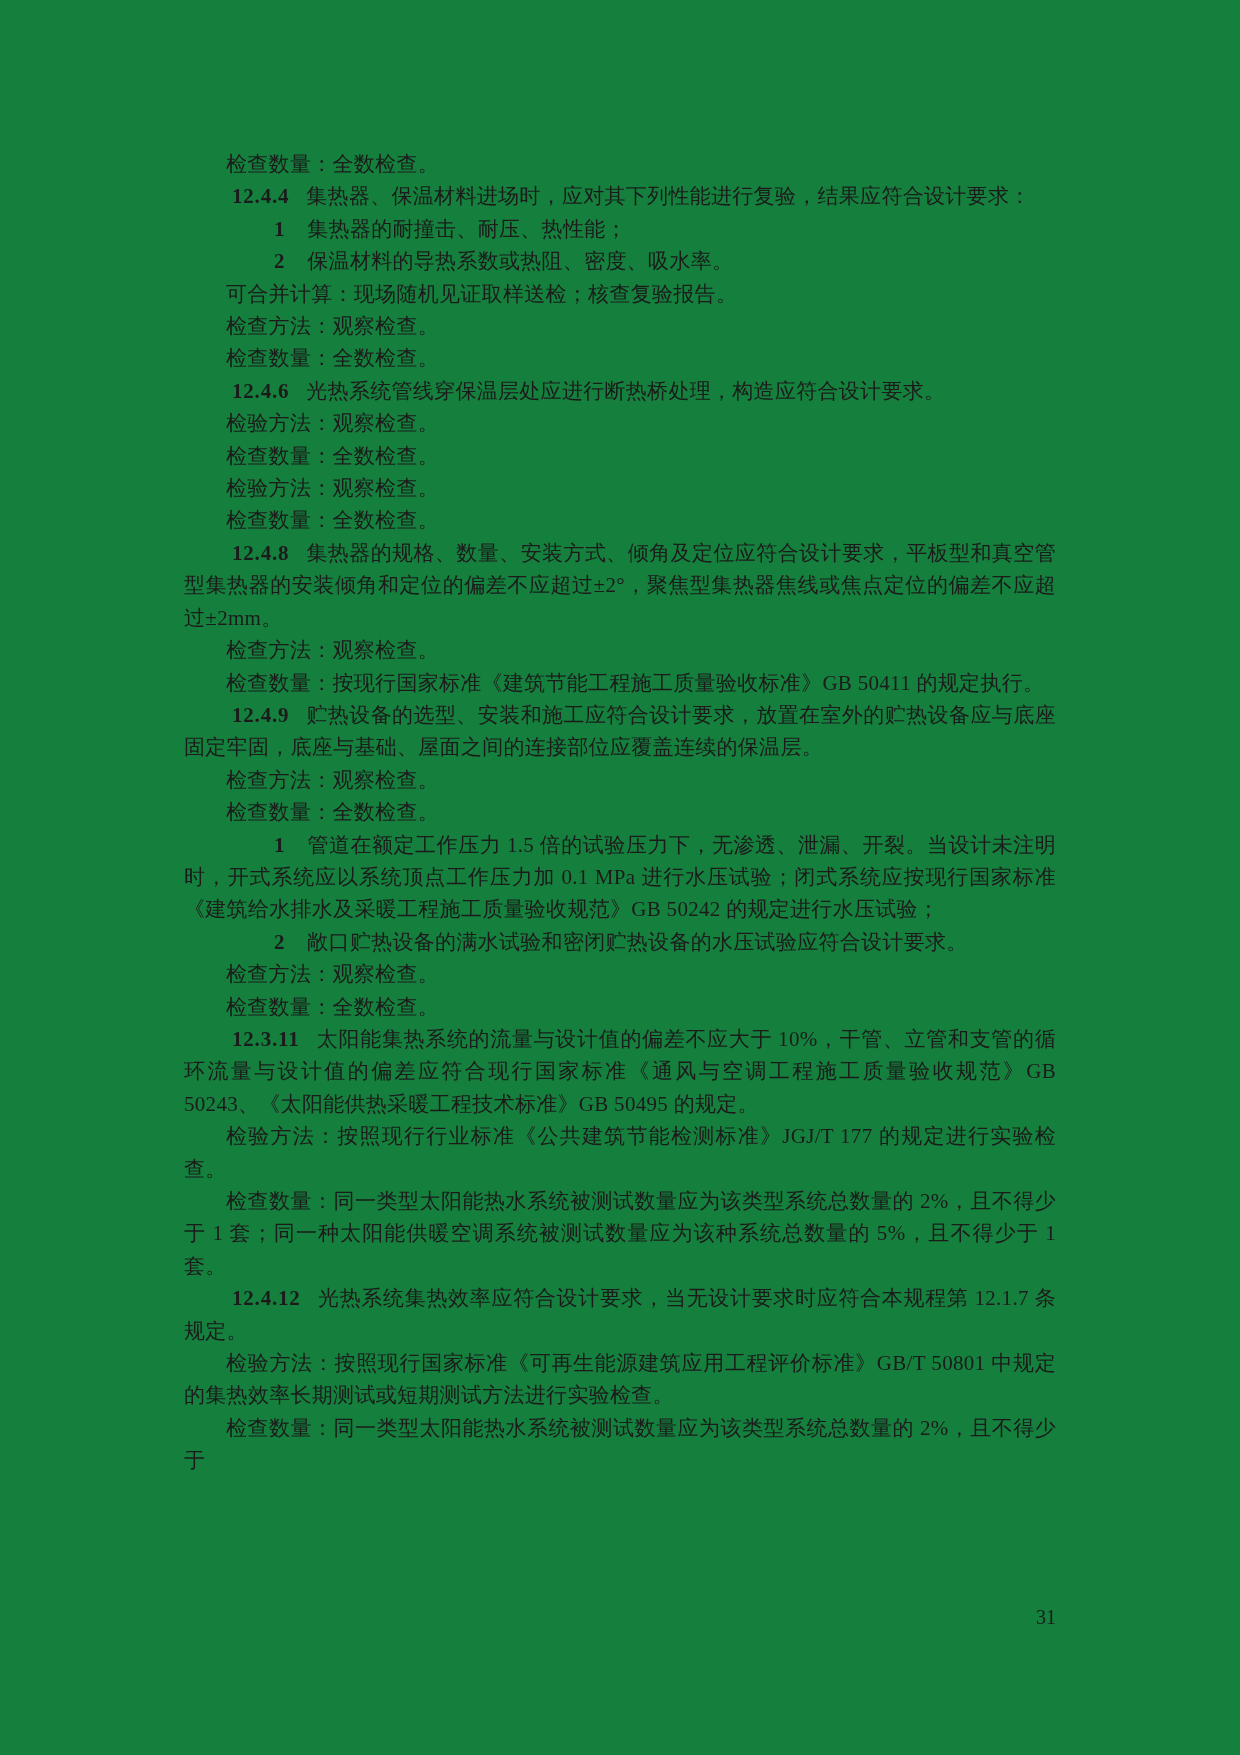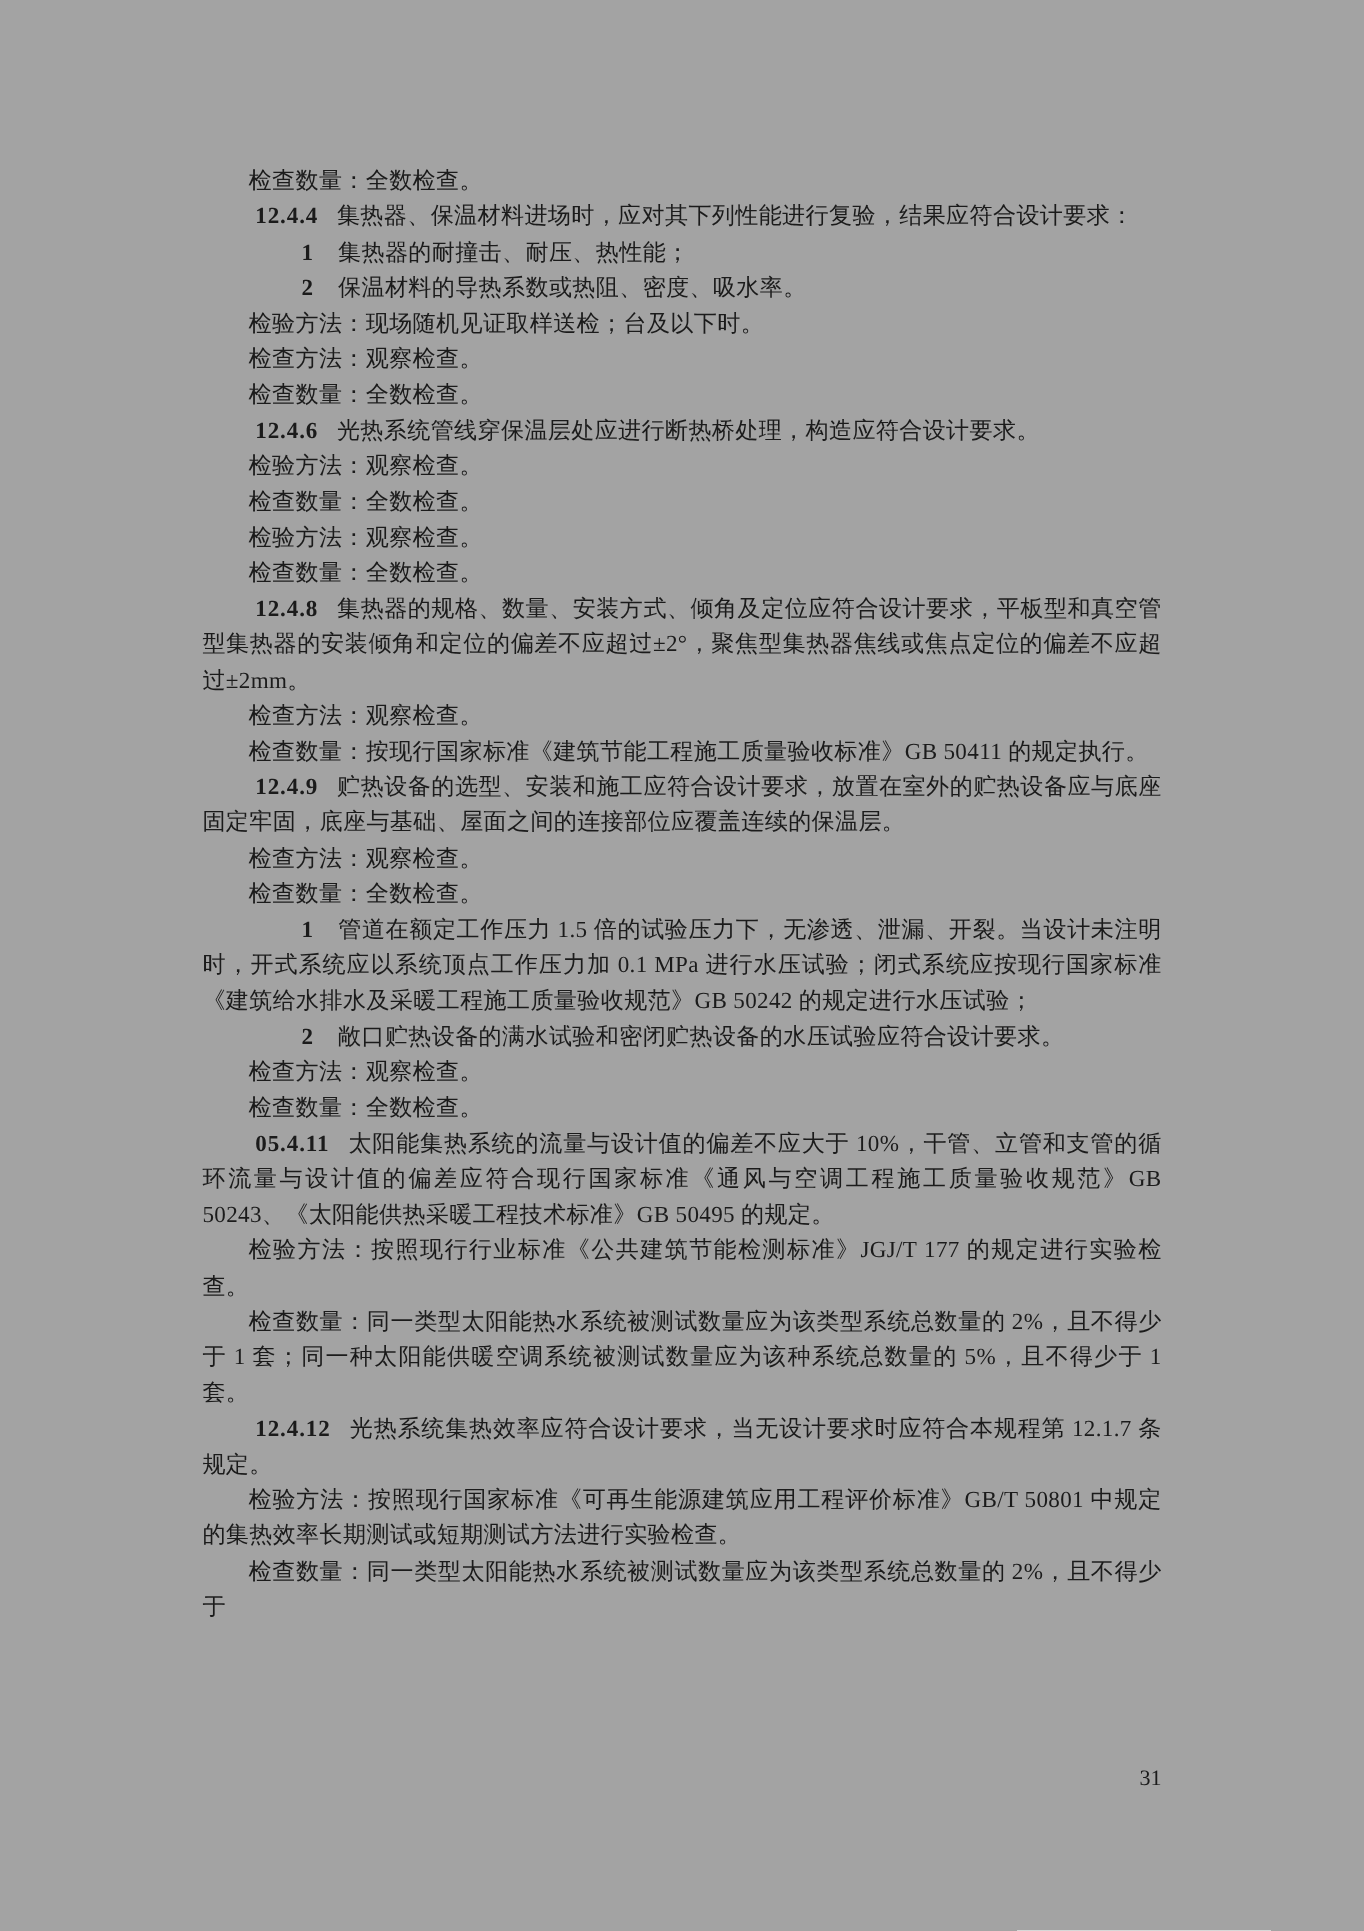--- a/index.html
+++ b/index.html
@@ -4,21 +4,21 @@
 <style>
   html, body {
     margin: 0;
     padding: 0;
     background: #ffffff;
   }
   .page {
     position: relative;
     width: 1240px;
     height: 1755px;
-    background: #a3a3a3;
+    background: #15803d;
     overflow: hidden;
     font-family: "Liberation Serif", "DejaVu Serif", serif;
     color: #1b1b1b;
   }
   .doc-body {
     position: absolute;
     left: 184px;
     top: 148px;
     width: 872px;
     font-size: 21px;
@@ -55,39 +55,39 @@
 </style>
 </head>
 <body>
 
 <div class="page">
   <div class="doc-body">
       <p class="para p-indent"><span class="txt">检查数量：全数检查。</span></p>
       <p class="para p-clause"><span class="num">12.4.4</span><span class="txt">集热器、保温材料进场时，应对其下列性能进行复验，结果应符合设计要求：</span></p>
       <p class="para p-item"><span class="num">1</span><span class="txt">集热器的耐撞击、耐压、热性能；</span></p>
       <p class="para p-item"><span class="num">2</span><span class="txt">保温材料的导热系数或热阻、密度、吸水率。</span></p>
-      <p class="para p-indent"><span class="txt">检验方法：现场随机见证取样送检；台及以下时。</span></p>
+      <p class="para p-indent"><span class="txt">可合并计算：现场随机见证取样送检；核查复验报告。</span></p>
       <p class="para p-indent"><span class="txt">检查方法：观察检查。</span></p>
       <p class="para p-indent"><span class="txt">检查数量：全数检查。</span></p>
       <p class="para p-clause"><span class="num">12.4.6</span><span class="txt">光热系统管线穿保温层处应进行断热桥处理，构造应符合设计要求。</span></p>
       <p class="para p-indent"><span class="txt">检验方法：观察检查。</span></p>
       <p class="para p-indent"><span class="txt">检查数量：全数检查。</span></p>
       <p class="para p-indent"><span class="txt">检验方法：观察检查。</span></p>
       <p class="para p-indent"><span class="txt">检查数量：全数检查。</span></p>
       <p class="para p-clause"><span class="num">12.4.8</span><span class="txt">集热器的规格、数量、安装方式、倾角及定位应符合设计要求，平板型和真空管型集热器的安装倾角和定位的偏差不应超过±2°，聚焦型集热器焦线或焦点定位的偏差不应超过±2mm。</span></p>
       <p class="para p-indent"><span class="txt">检查方法：观察检查。</span></p>
       <p class="para p-indent"><span class="txt">检查数量：按现行国家标准《建筑节能工程施工质量验收标准》GB 50411 的规定执行。</span></p>
       <p class="para p-clause"><span class="num">12.4.9</span><span class="txt">贮热设备的选型、安装和施工应符合设计要求，放置在室外的贮热设备应与底座固定牢固，底座与基础、屋面之间的连接部位应覆盖连续的保温层。</span></p>
       <p class="para p-indent"><span class="txt">检查方法：观察检查。</span></p>
       <p class="para p-indent"><span class="txt">检查数量：全数检查。</span></p>
       <p class="para p-item"><span class="num">1</span><span class="txt">管道在额定工作压力 1.5 倍的试验压力下，无渗透、泄漏、开裂。当设计未注明时，开式系统应以系统顶点工作压力加 0.1 MPa 进行水压试验；闭式系统应按现行国家标准《建筑给水排水及采暖工程施工质量验收规范》GB 50242 的规定进行水压试验；</span></p>
       <p class="para p-item"><span class="num">2</span><span class="txt">敞口贮热设备的满水试验和密闭贮热设备的水压试验应符合设计要求。</span></p>
       <p class="para p-indent"><span class="txt">检查方法：观察检查。</span></p>
       <p class="para p-indent"><span class="txt">检查数量：全数检查。</span></p>
-      <p class="para p-clause"><span class="num">05.4.11</span><span class="txt">太阳能集热系统的流量与设计值的偏差不应大于 10%，干管、立管和支管的循环流量与设计值的偏差应符合现行国家标准《通风与空调工程施工质量验收规范》GB 50243、《太阳能供热采暖工程技术标准》GB 50495 的规定。</span></p>
+      <p class="para p-clause"><span class="num">12.3.11</span><span class="txt">太阳能集热系统的流量与设计值的偏差不应大于 10%，干管、立管和支管的循环流量与设计值的偏差应符合现行国家标准《通风与空调工程施工质量验收规范》GB 50243、《太阳能供热采暖工程技术标准》GB 50495 的规定。</span></p>
       <p class="para p-indent"><span class="txt">检验方法：按照现行行业标准《公共建筑节能检测标准》JGJ/T 177 的规定进行实验检查。</span></p>
       <p class="para p-indent"><span class="txt">检查数量：同一类型太阳能热水系统被测试数量应为该类型系统总数量的 2%，且不得少于 1 套；同一种太阳能供暖空调系统被测试数量应为该种系统总数量的 5%，且不得少于 1 套。</span></p>
       <p class="para p-clause"><span class="num">12.4.12</span><span class="txt">光热系统集热效率应符合设计要求，当无设计要求时应符合本规程第 12.1.7 条规定。</span></p>
       <p class="para p-indent"><span class="txt">检验方法：按照现行国家标准《可再生能源建筑应用工程评价标准》GB/T 50801 中规定的集热效率长期测试或短期测试方法进行实验检查。</span></p>
       <p class="para p-indent"><span class="txt">检查数量：同一类型太阳能热水系统被测试数量应为该类型系统总数量的 2%，且不得少于</span></p>
     </div>
   <div class="page-number">31</div>
 </div>
 
 </body></html>

